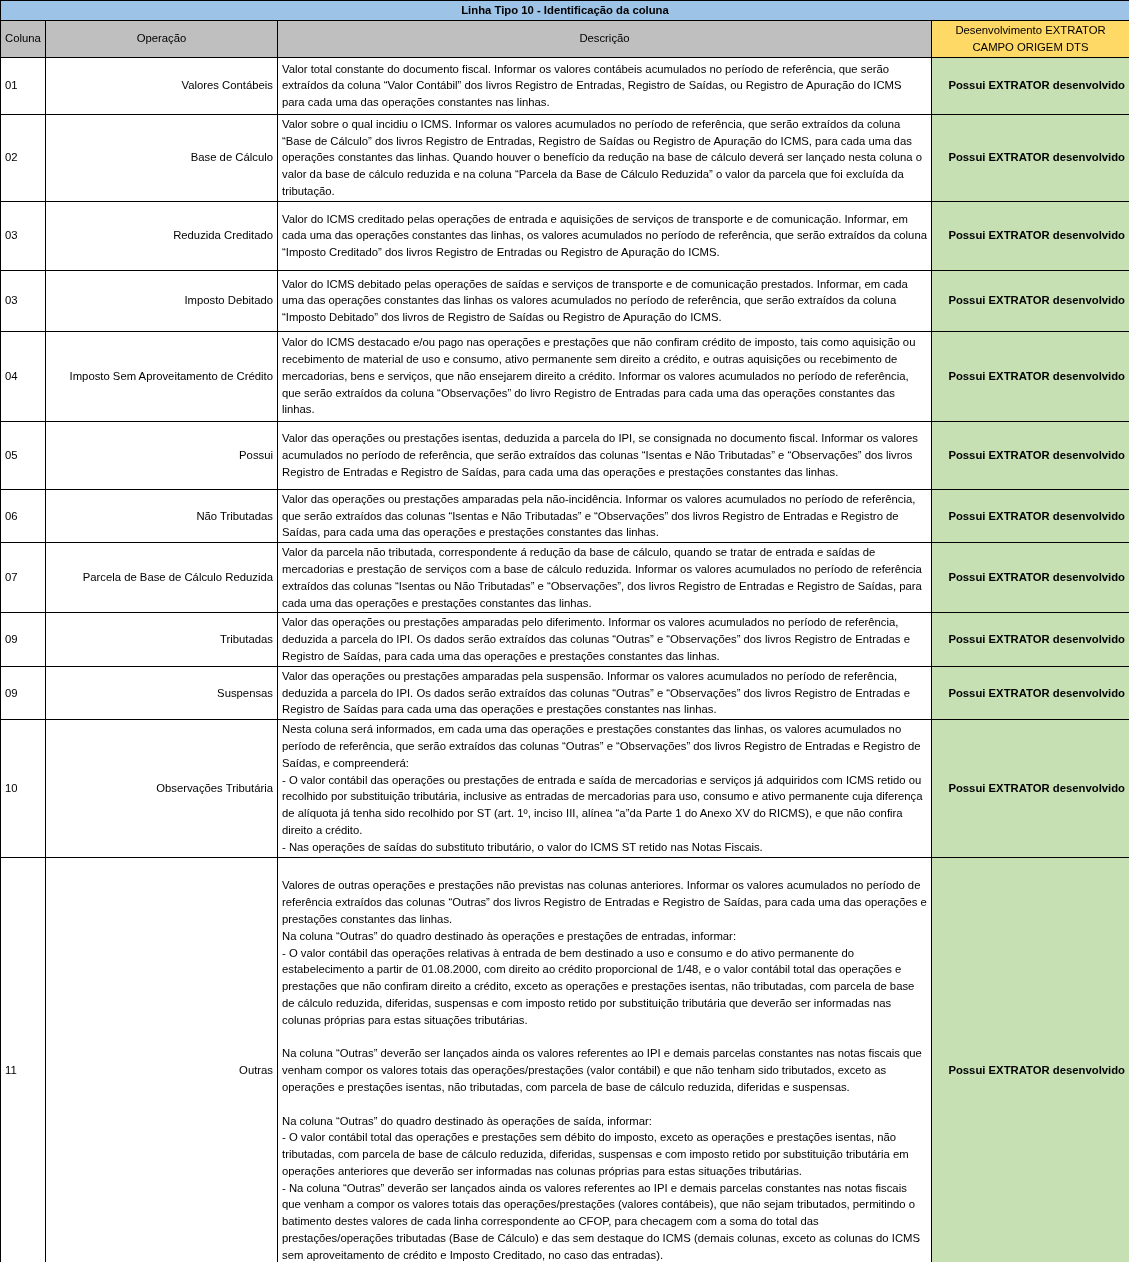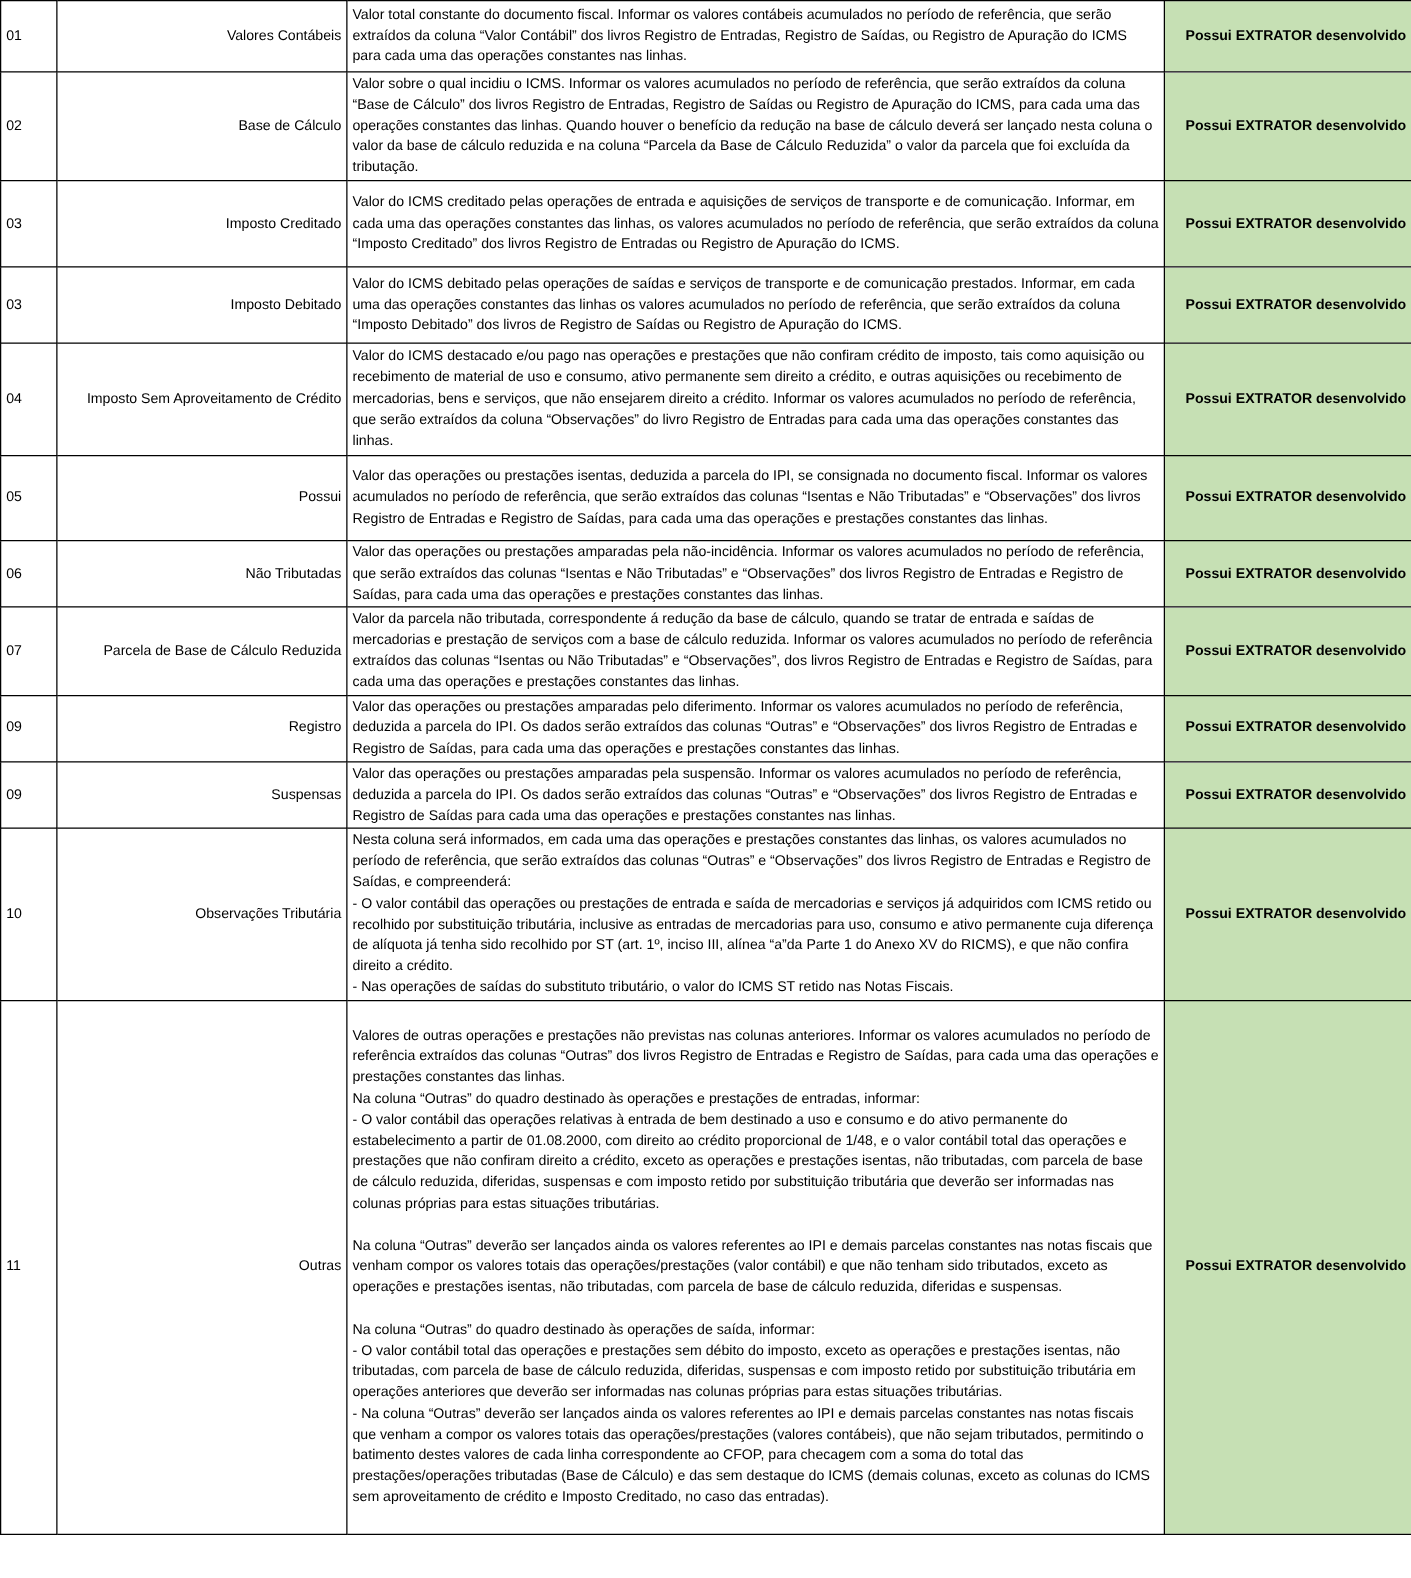--- a/index.html
+++ b/index.html
@@ -59,37 +59,47 @@
 
 <div class="sheet">
   <table class="grid">
     <colgroup>
       <col style="width:45px">
       <col style="width:232px">
       <col style="width:654px">
       <col style="width:198px">
     </colgroup>
     <thead>
+      <tr>
+        <th class="title-cell" colspan="4">Linha Tipo 10 - Identificação da coluna</th>
+      </tr>
+      <tr>
+        <th class="col-head">Coluna</th>
+        <th class="col-head">Operação</th>
+        <th class="col-head">Descrição</th>
+        <th class="col-head dts">Desenvolvimento EXTRATOR
+CAMPO ORIGEM DTS</th>
+      </tr>
     </thead>
     <tbody>
         <tr style="height: 57px;">
           <td class="coluna">01</td>
           <td class="operacao">Valores Contábeis</td>
           <td class="descricao">Valor total constante do documento fiscal. Informar os valores contábeis acumulados no período de referência, que serão extraídos da coluna “Valor Contábil” dos livros Registro de Entradas, Registro de Saídas, ou Registro de Apuração do ICMS para cada uma das operações constantes nas linhas.</td>
           <td class="status">Possui EXTRATOR desenvolvido</td>
         </tr>
         <tr style="height: 84px;">
           <td class="coluna">02</td>
           <td class="operacao">Base de Cálculo</td>
           <td class="descricao">Valor sobre o qual incidiu o ICMS. Informar os valores acumulados no período de referência, que serão extraídos da coluna “Base de Cálculo” dos livros Registro de Entradas, Registro de Saídas ou Registro de Apuração do ICMS, para cada uma das operações constantes das linhas. Quando houver o benefício da redução na base de cálculo deverá ser lançado nesta coluna o valor da base de cálculo reduzida e na coluna “Parcela da Base de Cálculo Reduzida” o valor da parcela que foi excluída da tributação.</td>
           <td class="status">Possui EXTRATOR desenvolvido</td>
         </tr>
         <tr style="height: 69px;">
           <td class="coluna">03</td>
-          <td class="operacao">Imposto Creditado</td>
+          <td class="operacao">Reduzida Creditado</td>
           <td class="descricao">Valor do ICMS creditado pelas operações de entrada e aquisições de serviços de transporte e de comunicação. Informar, em cada uma das operações constantes das linhas, os valores acumulados no período de referência, que serão extraídos da coluna “Imposto Creditado” dos livros Registro de Entradas ou Registro de Apuração do ICMS.</td>
           <td class="status">Possui EXTRATOR desenvolvido</td>
         </tr>
         <tr style="height: 61px;">
           <td class="coluna">03</td>
           <td class="operacao">Imposto Debitado</td>
           <td class="descricao">Valor do ICMS debitado pelas operações de saídas e serviços de transporte e de comunicação prestados. Informar, em cada uma das operações constantes das linhas os valores acumulados no período de referência, que serão extraídos da coluna “Imposto Debitado” dos livros de Registro de Saídas ou Registro de Apuração do ICMS.</td>
           <td class="status">Possui EXTRATOR desenvolvido</td>
         </tr>
         <tr style="height: 90px;">
@@ -111,21 +121,21 @@
           <td class="status">Possui EXTRATOR desenvolvido</td>
         </tr>
         <tr style="height: 67px;">
           <td class="coluna">07</td>
           <td class="operacao">Parcela de Base de Cálculo Reduzida</td>
           <td class="descricao">Valor da parcela não tributada, correspondente á redução da base de cálculo, quando se tratar de entrada e saídas de mercadorias e prestação de serviços com a base de cálculo reduzida. Informar os valores acumulados no período de referência extraídos das colunas “Isentas ou Não Tributadas” e “Observações”, dos livros Registro de Entradas e Registro de Saídas, para cada uma das operações e prestações constantes das linhas.</td>
           <td class="status">Possui EXTRATOR desenvolvido</td>
         </tr>
         <tr style="height: 52px;">
           <td class="coluna">09</td>
-          <td class="operacao">Registro</td>
+          <td class="operacao">Tributadas</td>
           <td class="descricao">Valor das operações ou prestações amparadas pelo diferimento. Informar os valores acumulados no período de referência, deduzida a parcela do IPI. Os dados serão extraídos das colunas “Outras” e “Observações” dos livros Registro de Entradas e Registro de Saídas, para cada uma das operações e prestações constantes das linhas.</td>
           <td class="status">Possui EXTRATOR desenvolvido</td>
         </tr>
         <tr style="height: 50px;">
           <td class="coluna">09</td>
           <td class="operacao">Suspensas</td>
           <td class="descricao">Valor das operações ou prestações amparadas pela suspensão. Informar os valores acumulados no período de referência, deduzida a parcela do IPI. Os dados serão extraídos das colunas “Outras” e “Observações” dos livros Registro de Entradas e Registro de Saídas para cada uma das operações e prestações constantes nas linhas.</td>
           <td class="status">Possui EXTRATOR desenvolvido</td>
         </tr>
         <tr style="height: 134px;">

